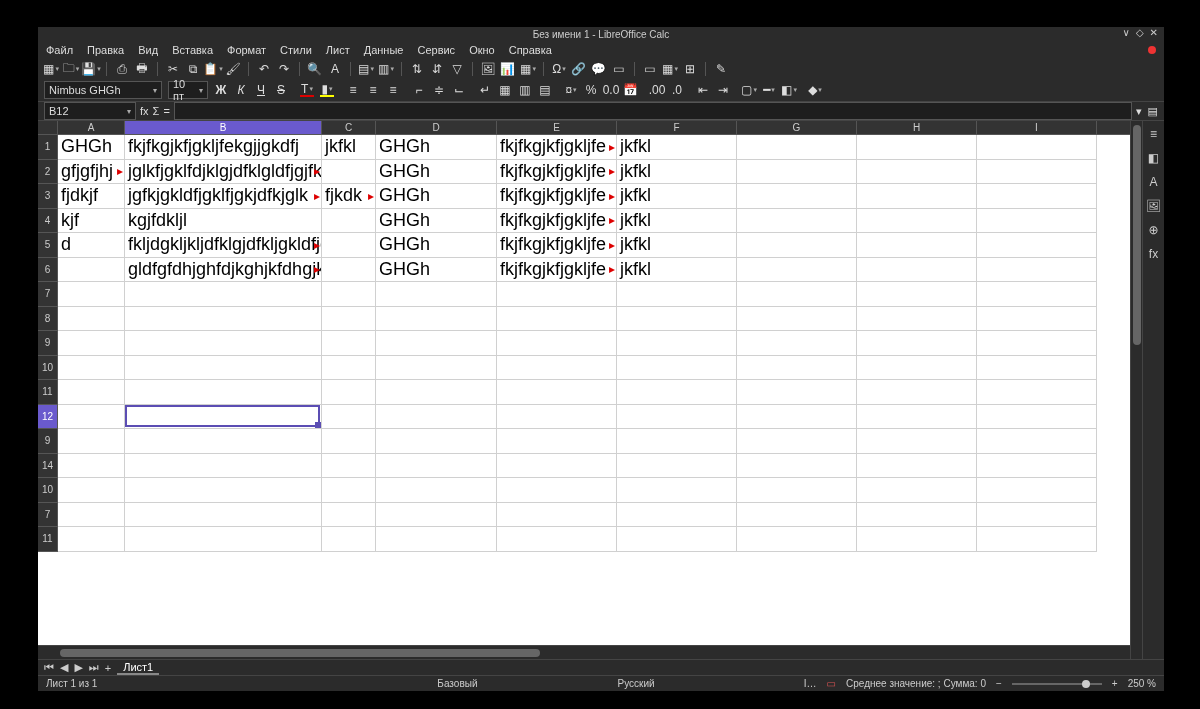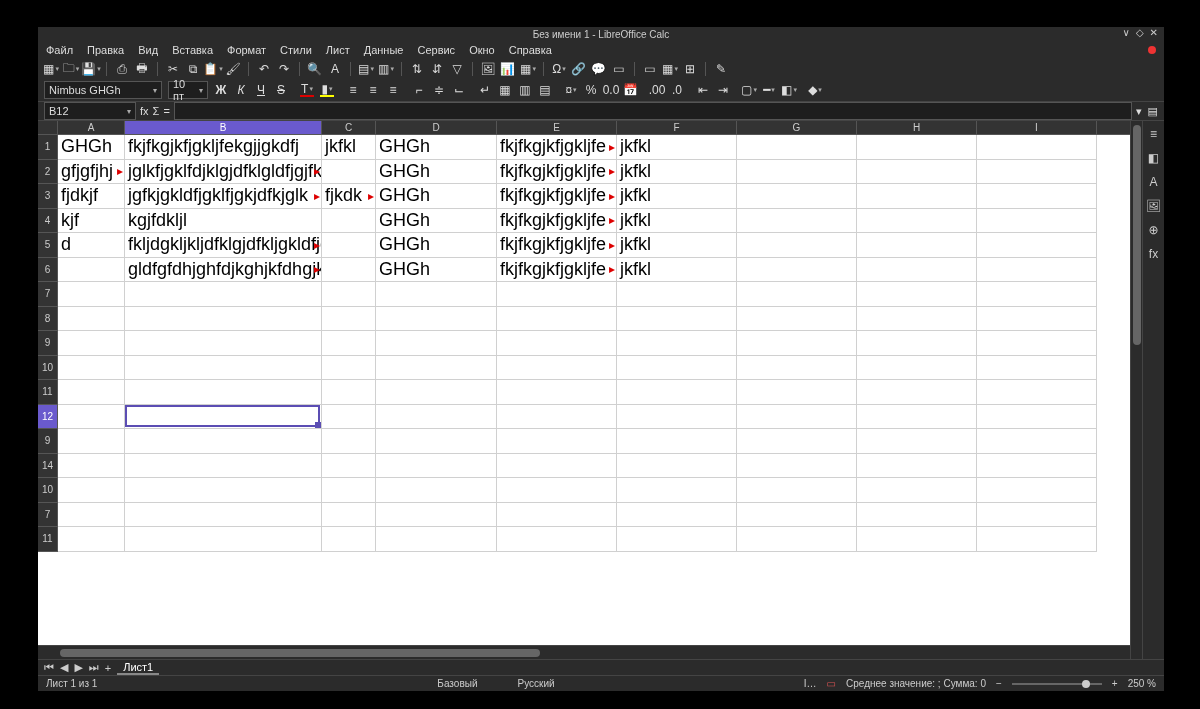--- a/index.html
+++ b/index.html
@@ -436,21 +436,21 @@
     <span class="ico">◀</span>
     <span class="ico">▶</span>
     <span class="ico">⏭</span>
     <span class="ico">+</span>
     <span class="tab">Лист1</span>
   </div>
 
   <div class="status">
     <span class="seg">Лист 1 из 1</span>
     <span class="seg" style="margin-left:300px">Базовый</span>
-    <span class="seg" style="">Русский</span>
+    <span class="seg" style="margin-left:100px">Русский</span>
     <div class="right">
       <span>I…</span>
       <span style="color:#d55">▭</span>
       <span>Среднее значение: ; Сумма: 0</span>
       <span>−</span>
       <div class="zoomslider">
           <div class="knob"></div>
         </div>
       <span>+</span>
       <span>250 %</span>

